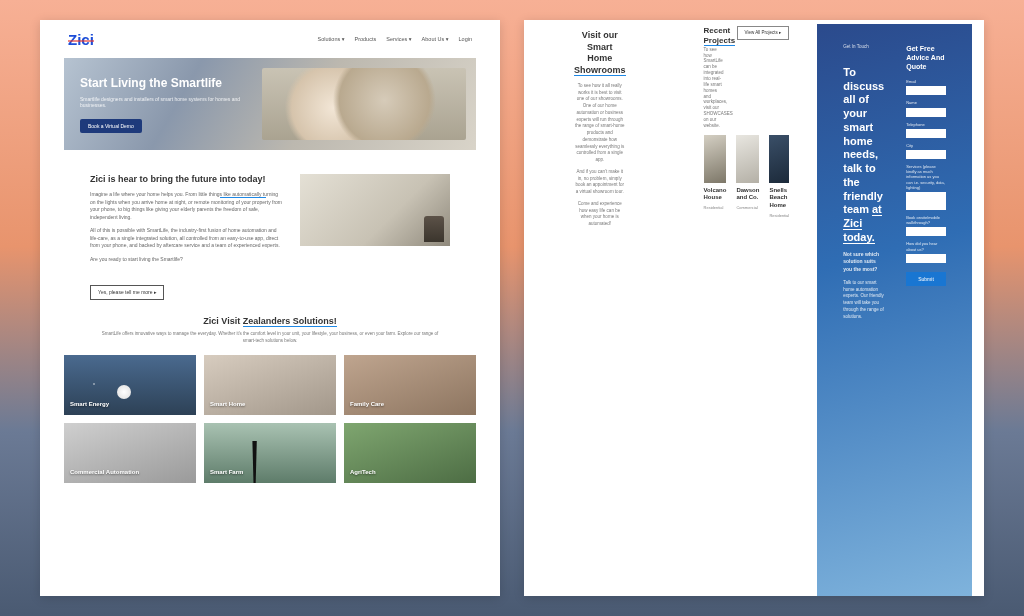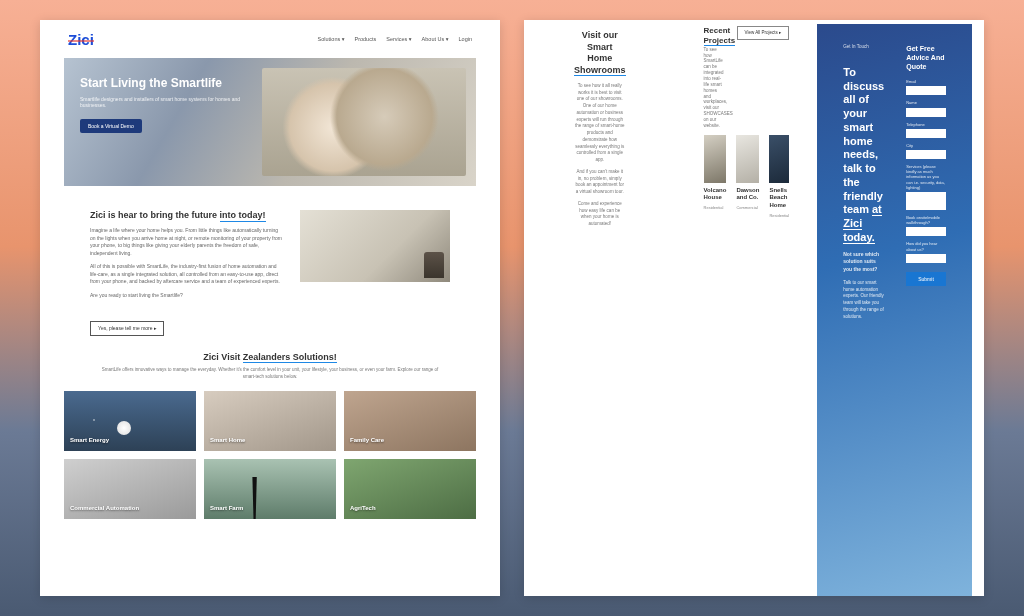--- a/index.html
+++ b/index.html
@@ -42,21 +42,21 @@
     left:0; right:0; top:55%;
     height:2px;
     background:#e53935;
     transform: translateY(-1px);
     opacity:.6;
   }
   .menu { display: flex; gap: 10px; font-size: 5.5px; color:#555;}
   .menu span { cursor:pointer; }
   .hero {
     margin: 0 24px 14px;
-    height: 128px;
+    height: 92px;
     background: linear-gradient(120deg,#b6c3d1 0%,#8a98ac 30%,#bcb8af 60%,#d9d4c9 100%);
     position: relative;
     color:#fff;
     padding: 18px 16px;
   }
   .hero h1 { font-size: 12px; font-weight:600; line-height:1.2; margin-bottom:6px; max-width:55%;}
   .hero p { font-size:5px; opacity:.85; max-width:45%; margin-bottom:10px;}
   .hero .btn {
     display:inline-block;
     background:#1e3a7b;
@@ -74,21 +74,21 @@
     border-radius:2px;
   }
   .intro {
     display:flex;
     padding: 10px 50px 16px;
     gap: 16px;
     align-items: flex-start;
   }
   .intro-text { flex:1.3; }
   .intro-text h2 { font-size:9px; font-weight:700; margin-bottom:6px;}
-  .intro-text h2 .ul { border-bottom:1.5px solid #1e88e5; padding-bottom:1px;}
+  .intro-text h2 .ul { border-bottom:1.5px solid #1e88e5; padding-bottom:13px;}
   .intro-text p { font-size:5px; color:#666; margin-bottom:6px; line-height:1.5;}
   .intro-img {
     flex:1;
     height:72px;
     background: linear-gradient(135deg,#e4e0d5,#c8c2b4 60%,#8f897c);
     position:relative;
   }
   .intro-img::after{
     content:"";
     position:absolute;

